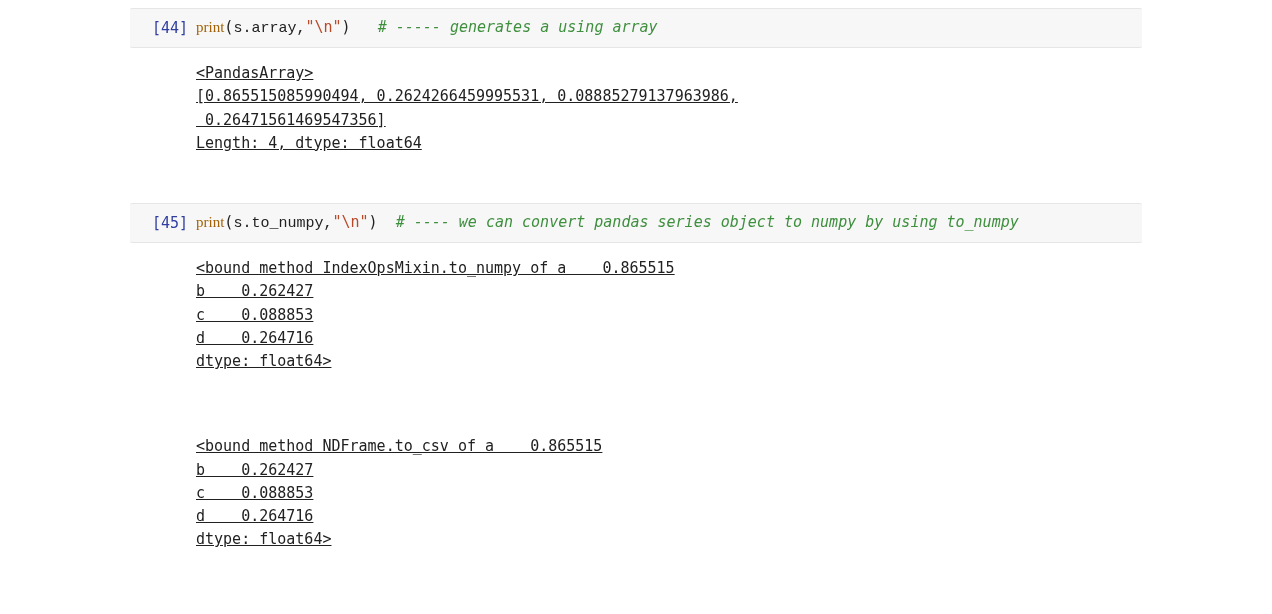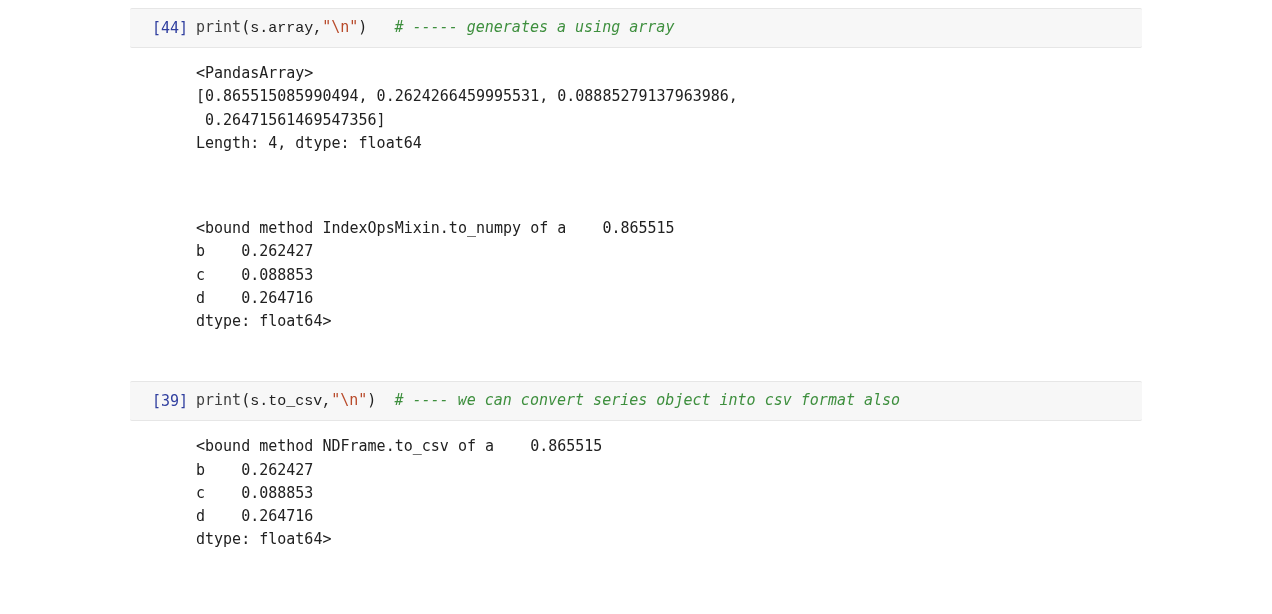--- a/index.html
+++ b/index.html
@@ -49,22 +49,23 @@
   .output-row {
     margin-left: 130px;
     margin-right: 130px;
     padding-left: 66px;
     padding-top: 14px;
   }
   .output-text {
     white-space: pre;
     line-height: 1.55;
     color: #212121;
+    text-decoration: underline;
   }
-  .tk-fn   { color: #404040; }
+  .tk-fn   { color: #a16207; font-family: Liberation Serif, serif; }
   .tk-call { color: #212121; font-family: Liberation Mono, monospace; }
   .tk-punc { color: #212121; }
   .tk-str  { color: #b84a2a; }
   .tk-cmt  { color: #3e8f3e; font-style: italic; }
 </style>
 </head>
 <body>
 
 <div class="notebook">
 
@@ -75,34 +76,34 @@
     </div>
     <div class="output-row">
       <div class="output-text">&lt;PandasArray&gt;
 [0.865515085990494, 0.2624266459995531, 0.08885279137963986,
  0.26471561469547356]
 Length: 4, dtype: float64</div>
     </div>
   </div>
 
   <div class="cell">
+    <div class="input-row">
+      <div class="prompt">[45]</div>
+      <div class="code-area"><span class="tk-fn">print</span><span class="tk-punc">(</span><span class="tk-call">s.to_numpy,</span><span class="tk-str">"\n"</span><span class="tk-punc">)</span><span>  </span><span class="tk-cmt"># ---- we can convert pandas series object to numpy by using to_numpy</span></div>
+    </div>
     <div class="output-row">
       <div class="output-text">&lt;bound method IndexOpsMixin.to_numpy of a    0.865515
 b    0.262427
 c    0.088853
 d    0.264716
 dtype: float64&gt;</div>
     </div>
   </div>
 
   <div class="cell">
-    <div class="input-row">
-      <div class="prompt">[39]</div>
-      <div class="code-area"><span class="tk-fn">print</span><span class="tk-punc">(</span><span class="tk-call">s.to_csv,</span><span class="tk-str">"\n"</span><span class="tk-punc">)</span><span>  </span><span class="tk-cmt"># ---- we can convert series object into csv format also</span></div>
-    </div>
     <div class="output-row">
       <div class="output-text">&lt;bound method NDFrame.to_csv of a    0.865515
 b    0.262427
 c    0.088853
 d    0.264716
 dtype: float64&gt;</div>
     </div>
   </div>
 
 </div>

